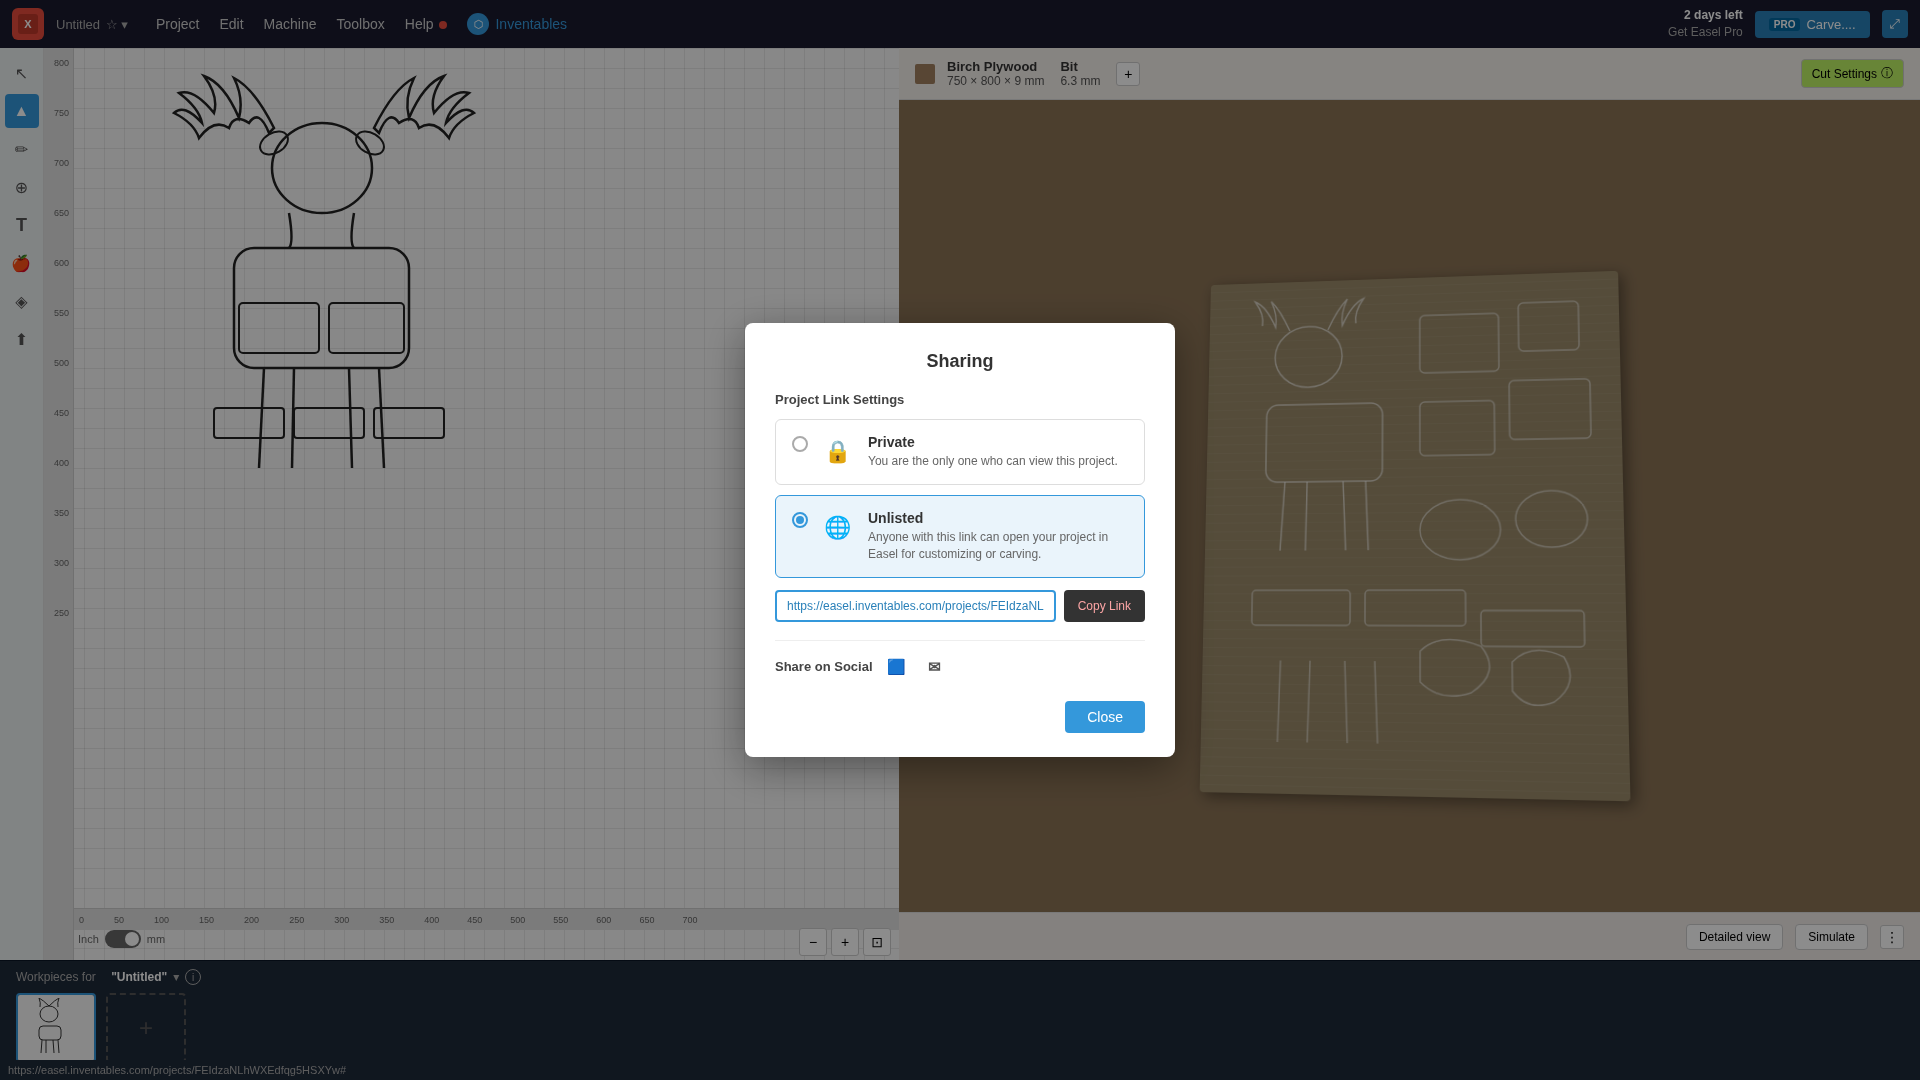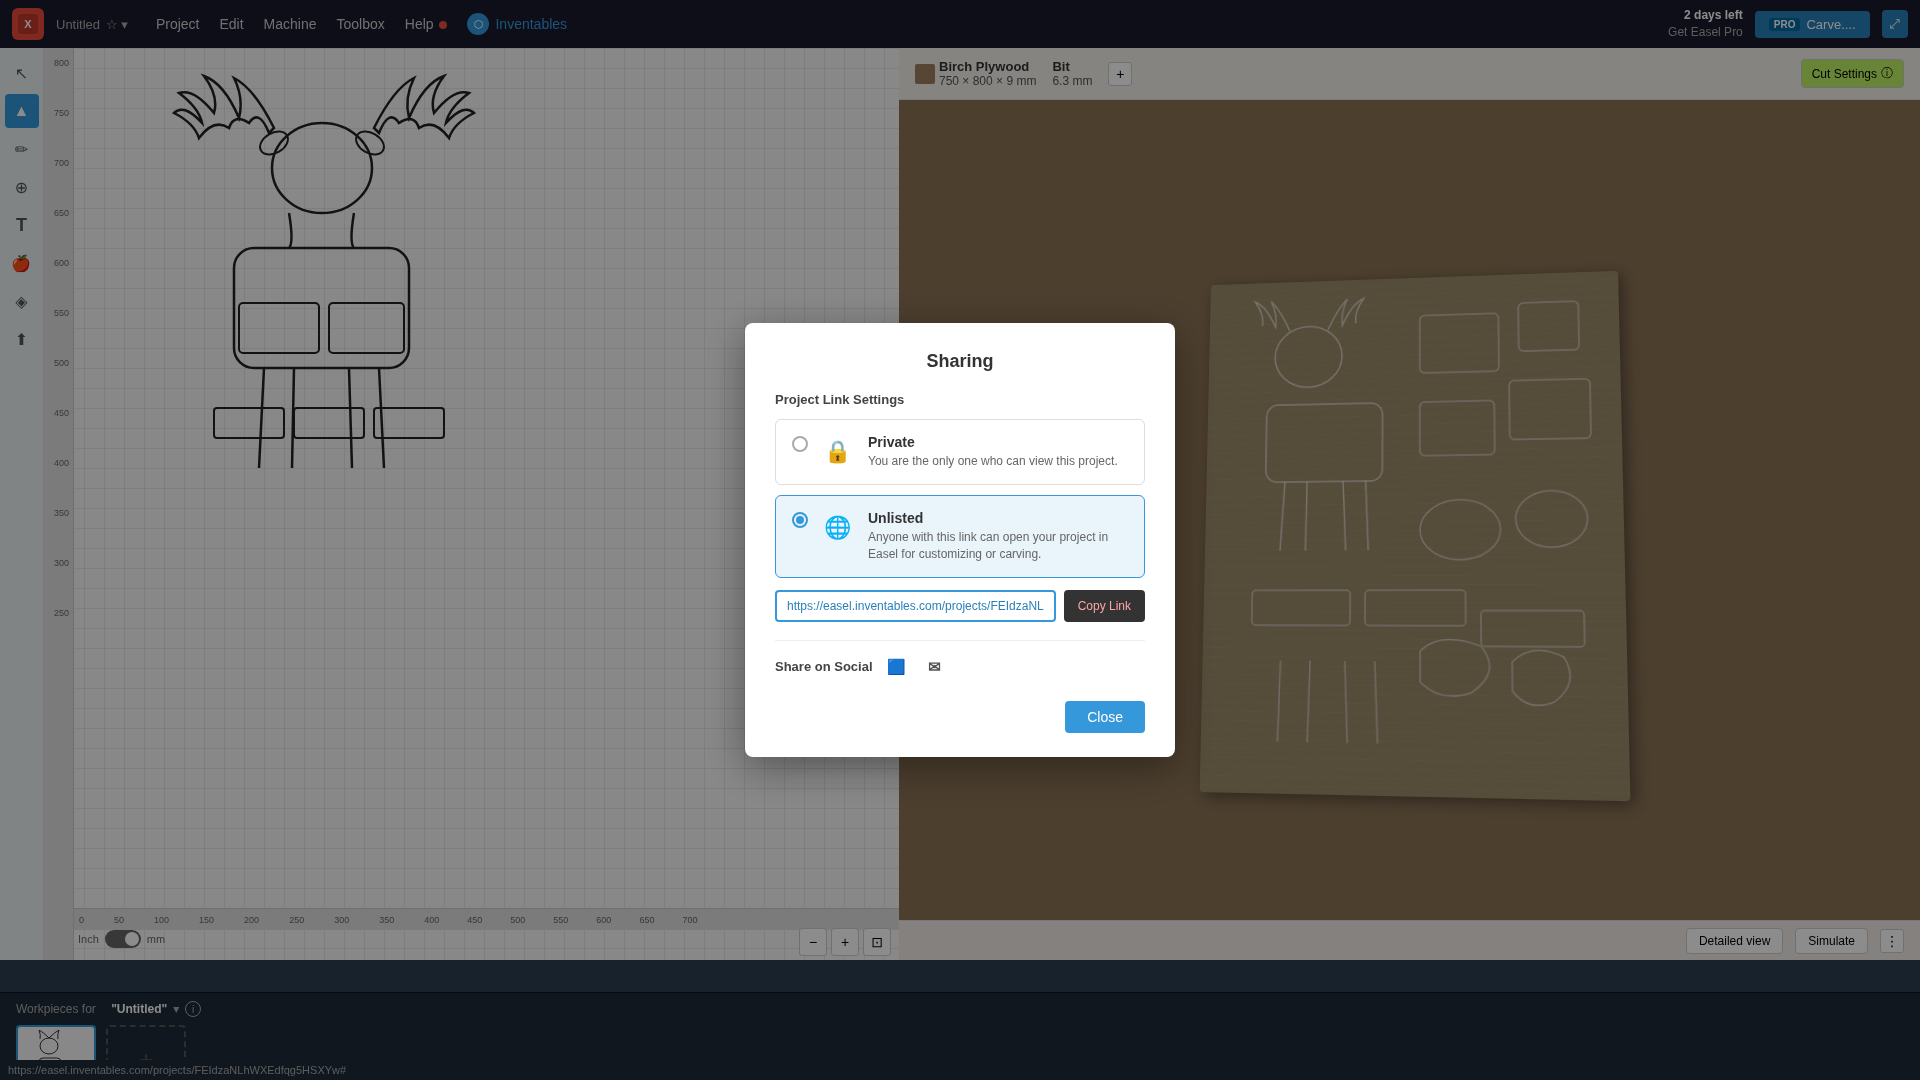--- a/index.html
+++ b/index.html
@@ -226,21 +226,21 @@
     .right-panel-header {
       height: 52px;
       background: #f5f0eb;
       display: flex;
       align-items: center;
       padding: 0 16px;
       gap: 16px;
       border-bottom: 1px solid #ddd;
     }
     .material-box {
-      display: flex; align-items: center; gap: 4px;
+      display: flex; align-items: center; gap: 12px;
     }
     .material-color {
       width: 20px; height: 20px;
       background: #a08060;
       border-radius: 2px;
     }
     .material-info { font-size: 12px; color: #555; }
     .material-info strong { display: block; color: #333; font-size: 13px; }
     .bit-info { font-size: 12px; color: #555; }
     .bit-info strong { display: block; color: #333; font-size: 13px; }
@@ -287,21 +287,21 @@
         180deg,
         transparent 0px,
         transparent 8px,
         rgba(255,255,255,0.05) 8px,
         rgba(255,255,255,0.05) 9px
       );
     }
     .right-panel-footer {
       position: absolute;
       bottom: 0; left: 0; right: 0;
-      height: 40px;
+      height: 48px;
       background: #f0ece8;
       border-top: 1px solid #ddd;
       display: flex;
       align-items: center;
       justify-content: flex-end;
       padding: 0 16px;
       gap: 12px;
     }
     .detailed-view-btn, .simulate-btn {
       padding: 5px 12px;
@@ -309,21 +309,21 @@
       border: 1px solid #ccc;
       border-radius: 4px;
       font-size: 12px;
       cursor: pointer;
     }
 
     
     .workpieces-bar {
       position: absolute;
       bottom: 0; left: 0; right: 0;
-      height: 88px;
+      height: 120px;
       background: #1e2a3a;
       border-top: 1px solid #0a1525;
       padding: 8px 16px;
     }
     .workpieces-title {
       color: #aaa;
       font-size: 12px;
       margin-bottom: 8px;
       display: flex; align-items: center; gap: 6px;
     }

